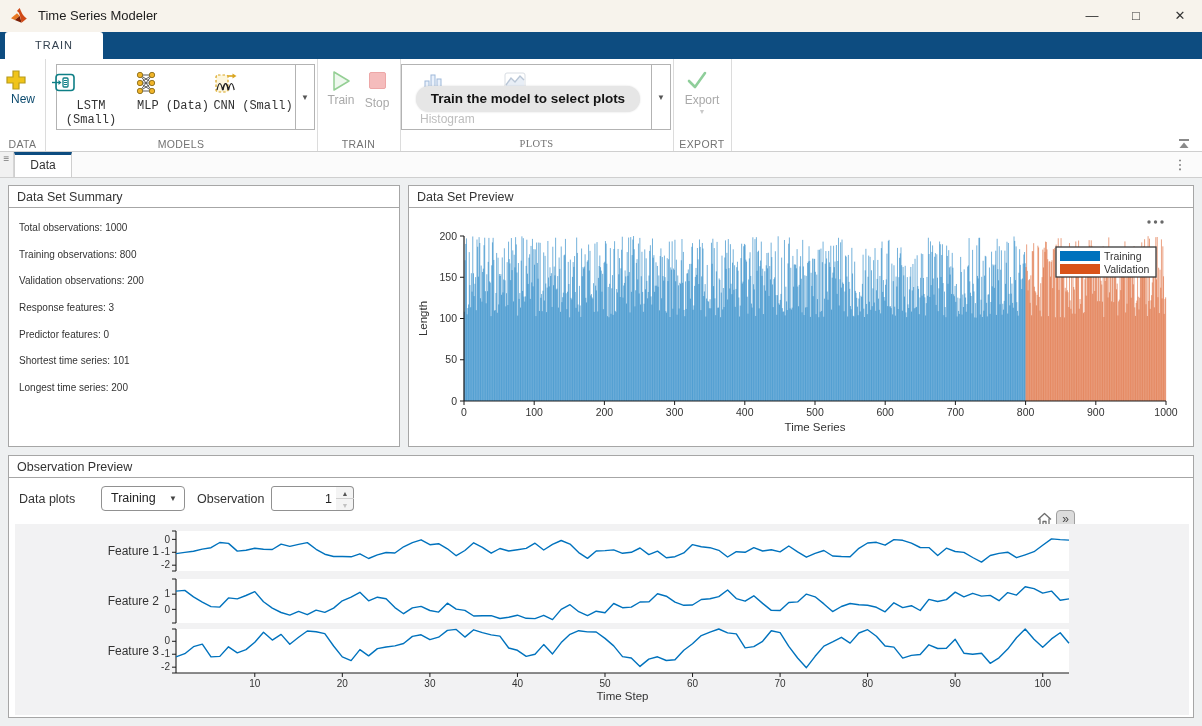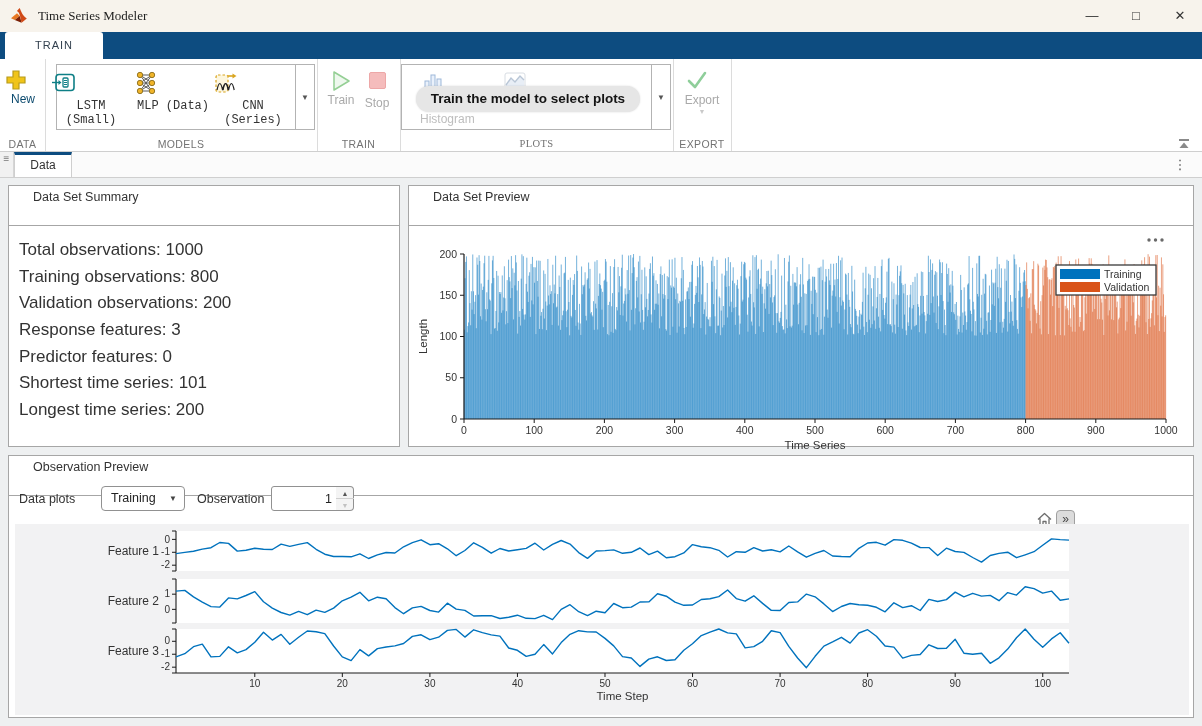--- a/index.html
+++ b/index.html
@@ -2,21 +2,21 @@
 <html><head>
 <meta charset="utf-8">
 <style>
   * { margin:0; padding:0; box-sizing:border-box; }
   html,body { width:1202px; height:726px; font-family:"Liberation Sans", sans-serif; background:#eef0f1; overflow:hidden; }
   #app { position:relative; width:1202px; height:726px; background:#eef0f1; outline:1px solid #8a8a8a; }
 
   
   #titlebar { position:absolute; left:0; top:0; width:1202px; height:32px; background:#f7f3ec; }
   #titlebar .logo { position:absolute; left:10px; top:7px; width:20px; height:18px; }
-  #titlebar .title { position:absolute; left:38px; top:0; height:32px; line-height:32px; font-size:13px; color:#1d1d1d;font-family:Liberation Serif, serif; }
+  #titlebar .title { position:absolute; left:38px; top:0; height:32px; line-height:32px; font-size:13px; color:#1d1d1d; }
   .winbtn { position:absolute; top:0; width:44px; height:32px; text-align:center; line-height:32px; font-size:13px; color:#333; cursor:default; }
   #btn-min { left:1070px; } #btn-max { left:1114px; } #btn-close { left:1158px; }
 
   
   #ribbon-tabs { position:absolute; left:0; top:32px; width:1202px; height:27px; background:#0d4c80; }
   #ribbon-tab-train { position:absolute; left:5px; top:0; width:98px; height:27px; background:#fff; border-radius:3px 3px 0 0; text-align:center; line-height:27px; font-size:11px; letter-spacing:1px; color:#33414f; }
   #ribbon-body { position:absolute; left:0; top:59px; width:1202px; height:93px; background:#fff; border-bottom:1px solid #cfcfcf; }
   .rb-sep { position:absolute; top:0; width:1px; height:92px; background:#dcdcdc; }
   .rb-label { position:absolute; top:79px; height:13px; font-size:10.5px; color:#737373; text-align:center; letter-spacing:.4px; }
   .rb-btn-label { position:absolute; font-size:12px; color:#0c4a6e; text-align:center; }
@@ -30,24 +30,24 @@
   #ribbon-collapse { position:absolute; left:1176px; top:79px; width:16px; height:12px; }
 
   
   #tabbar { position:absolute; left:0; top:152px; width:1202px; height:26px; background:#fbfbfb; border-bottom:1px solid #cfcfcf; }
   #tabbar-grip { position:absolute; left:0; top:0; width:14px; height:25px; background:#f1f1f1; border-right:1px solid #d5d5d5; font-size:10px; color:#777; text-align:center; line-height:14px; }
   #tab-data { position:absolute; left:14px; top:0; width:58px; height:25px; background:#fff; border-left:1px solid #cfcfcf; border-right:1px solid #cfcfcf; border-top:3px solid #0d4c80; text-align:center; line-height:21px; font-size:12px; color:#333; }
   #tabbar-kebab { position:absolute; left:1172px; top:2px; width:16px; height:21px; font-size:13px; color:#555; text-align:center; line-height:21px; }
 
   
   .panel { position:absolute; background:#fff; border:1px solid #a6a6a6; }
-  .panel-header { height:40px; line-height:22px; padding-left:24px; font-size:12.5px; color:#333; border-bottom:1px solid #a6a6a6; background:#fff; }
+  .panel-header { height:22px; line-height:22px; padding-left:8px; font-size:12.5px; color:#333; border-bottom:1px solid #a6a6a6; background:#fff; }
   #summary-panel { left:8px; top:185px; width:392px; height:262px; }
   #summary-panel ul { list-style:none; padding:14px 0 0 10px; }
-  #summary-panel li { font-size:17px; color:#333; height:26.7px; }
+  #summary-panel li { font-size:10px; color:#333; height:26.7px; }
   #preview-panel { left:408px; top:185px; width:786px; height:262px; }
   #obs-panel { left:8px; top:455px; width:1186px; height:263px; }
 
   
   .ctrl-label { position:absolute; font-size:12.5px; color:#333; }
   #obs-datasource-label { left:10px; top:36px; }
   #obs-observation-label { left:188px; top:36px; }
   #obs-dropdown { position:absolute; left:92px; top:30px; width:84px; height:25px; border:1px solid #919191; border-radius:4px; background:#fff; }
   #obs-dropdown .sel-text { position:absolute; left:9px; top:0; line-height:23px; font-size:12.5px; color:#222; }
   #obs-dropdown .sel-arrow { position:absolute; right:7px; top:0; line-height:23px; font-size:8px; color:#444; }
@@ -139,21 +139,21 @@
         <div class="mlabel">MLP (Data)</div>
       </div>
       <div class="model-item" style="left:156px;">
         <svg width="26" height="26" viewBox="0 0 26 26">
           <rect x="3" y="5" width="12" height="17" rx="2" fill="#fdf6dd" stroke="#d9a520" stroke-width="1.2" stroke-dasharray="2.5 2"></rect>
           <path d="M4 20 q2.8 -13 5.6 0 q2.8 -13 5.6 0" fill="none" stroke="#222" stroke-width="1.2"></path>
           <path d="M10 20 q2.8 -13 5.6 0 q2.8 -13 5.6 0" fill="none" stroke="#222" stroke-width="1.2"></path>
           <path d="M15 6 h6" stroke="#d9a520" stroke-width="1.6" fill="none"></path>
           <path d="M19.5 3.5 l4 2.5 -4 2.5 z" fill="#d9a520"></path>
         </svg>
-        <div class="mlabel">CNN (Series)</div>
+        <div class="mlabel">CNN (Small)</div>
       </div>
     </div>
     <div class="gallery-drop" style="left:296px;">▼</div>
     <div class="rb-label" style="left:45px;width:272px;">MODELS</div>
 
     <div style="position:absolute;left:324px;top:5px;width:34px;height:62px;text-align:center;">
       <span>
         <svg width="22" height="24" viewBox="0 0 22 24" style="margin:5px auto 0;">
           <path d="M4 3 L19 12 L4 21 Z" fill="#eef8ee" stroke="#94cf94" stroke-width="1.5" stroke-linejoin="round"></path>
         </svg>

